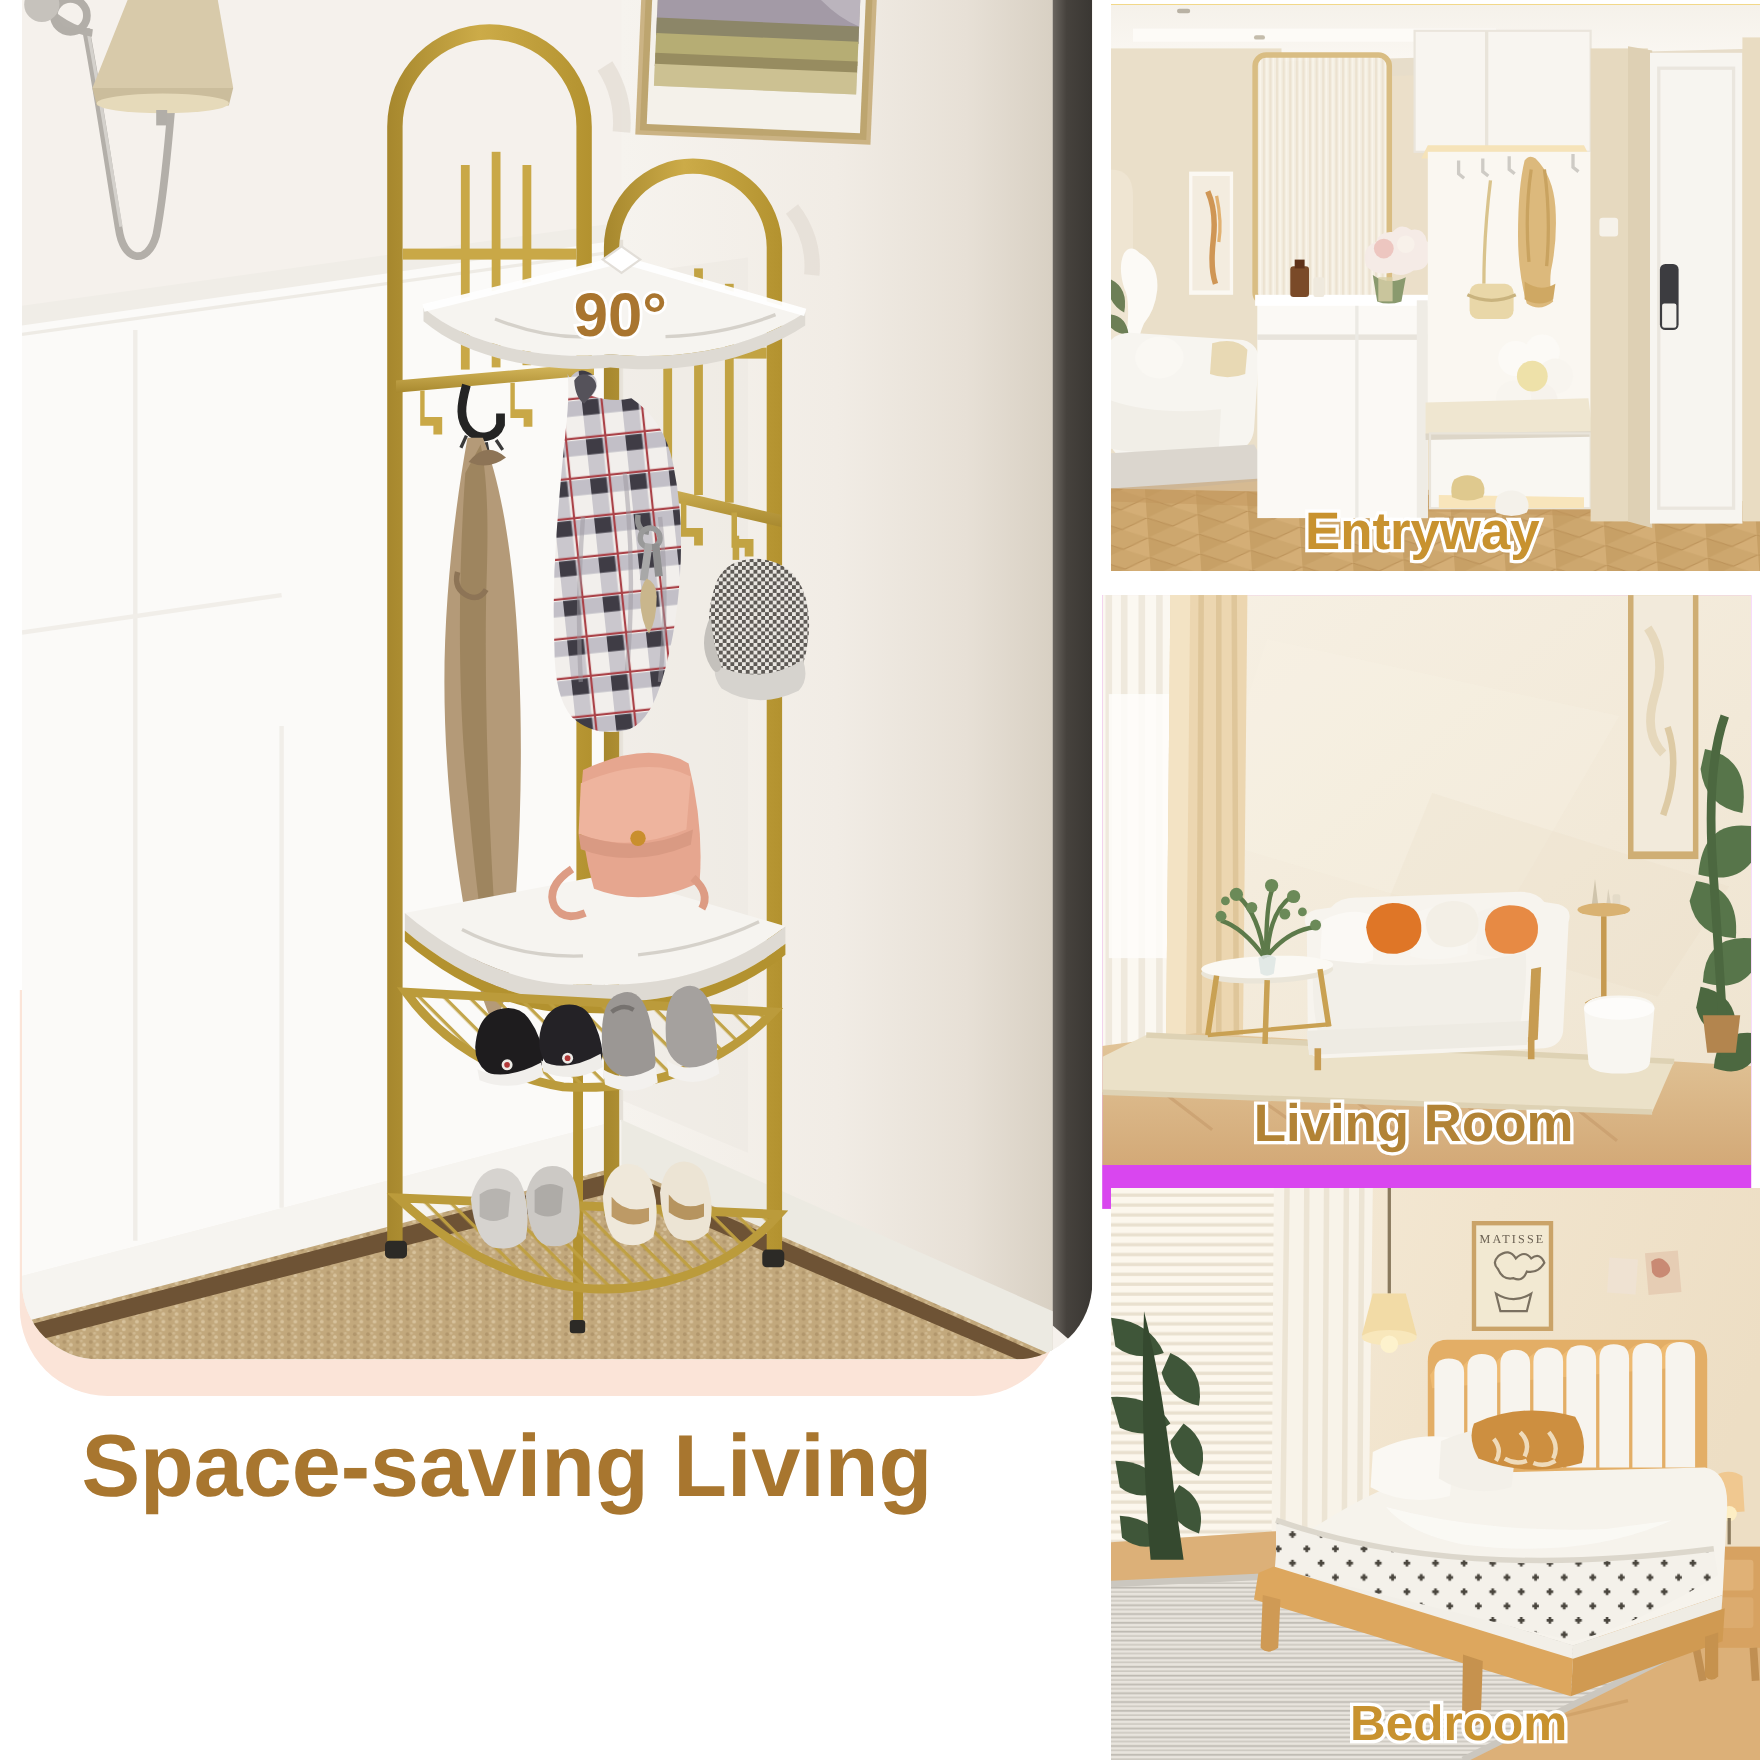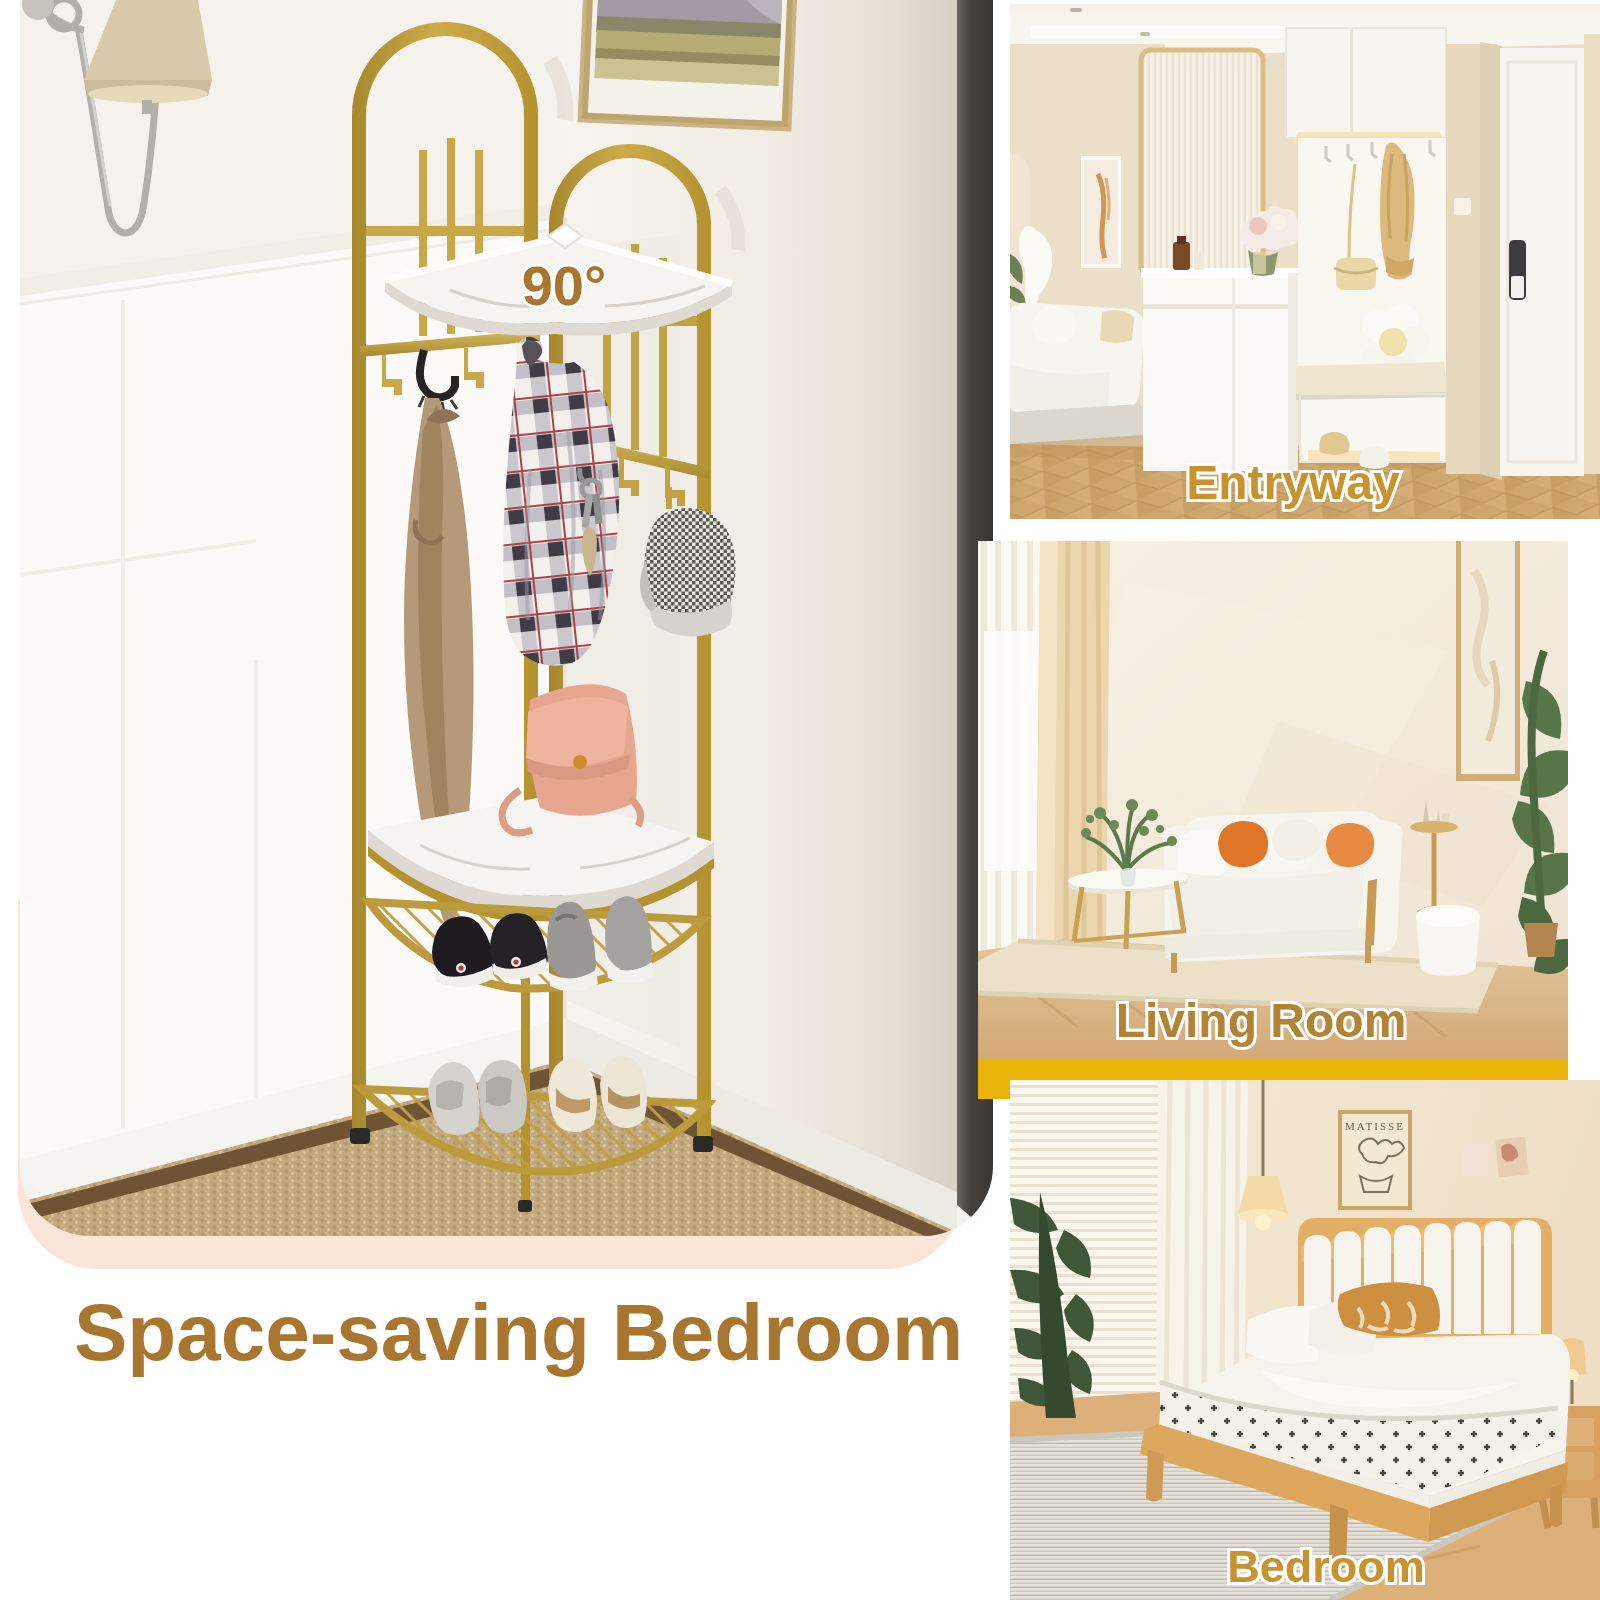--- a/index.html
+++ b/index.html
@@ -249,21 +249,21 @@
 
       <g>
         <path d="M528,1088 q4,-28 22,-30 q18,0 24,22 q6,22 0,44 q-12,12 -30,6 q-14,-6 -16,-42 Z" fill="#efe8da"></path>
         <path d="M536,1088 q12,16 34,10 l0,12 q-18,8 -34,-4 Z" fill="#bd9a66"></path>
         <path d="M580,1084 q4,-28 22,-28 q18,2 22,22 q6,22 0,42 q-12,12 -28,6 q-14,-6 -16,-42 Z" fill="#ece4d4"></path>
         <path d="M588,1086 q12,16 32,8 l0,12 q-16,8 -32,-4 Z" fill="#b6945f"></path>
       </g>
     </svg>
   </div>
 
-  <div class="abs" style="left:74px;top:1287px;width:900px;font-weight:bold;font-size:80px;letter-spacing:0px;color:#a8762f;">Space-saving Bedroom</div>
+  <div class="abs" style="left:74px;top:1287px;width:900px;font-weight:bold;font-size:80px;letter-spacing:0px;color:#a8762f;">Space-saving Living</div>
 
 
   <div class="abs" style="left:1010px;top:4px;width:590px;height:515px;overflow:hidden;background:#eab308;">
     <svg width="590" height="515" viewBox="0 0 590 515">
       <defs>
         <linearGradient id="e_ceil" x1="0" y1="0" x2="0" y2="1">
           <stop offset="0" stop-color="#f5f1ea"></stop>
             <stop offset="1" stop-color="#fbf8f3"></stop>
         </linearGradient>
         <pattern id="e_reed" width="6" height="10" patternUnits="userSpaceOnUse">
@@ -392,21 +392,21 @@
         <rect x="499" y="236" width="17" height="60" rx="5" fill="#3c3c40"></rect>
         <rect x="501" y="272" width="13" height="22" rx="2" fill="#f2f0ec"></rect>
       </g>
 
       <rect x="574" y="30" width="16" height="440" fill="#e9dcc2"></rect>
 
       <text x="283" y="495" font-family="Liberation Sans, sans-serif" font-size="48" font-weight="bold" fill="#c8922f" stroke="#ffffff" stroke-width="6" paint-order="stroke" text-anchor="middle">Entryway</text>
     </svg>
   </div>
 
-  <div class="abs" style="left:978px;top:541px;width:590px;height:558px;overflow:hidden;background:#eab308;">
+  <div class="abs" style="left:1002px;top:541px;width:590px;height:558px;overflow:hidden;background:#d946ef;">
     <svg width="590" height="518" viewBox="0 0 590 518">
       <defs>
         <linearGradient id="l_wall" x1="0" y1="0" x2="1" y2="1">
           <stop offset="0" stop-color="#f7f1e5"></stop>
             <stop offset="0.6" stop-color="#f2e9d8"></stop>
           <stop offset="1" stop-color="#eee3ce"></stop>
         </linearGradient>
         <linearGradient id="l_floor" x1="0" y1="0" x2="0" y2="1">
           <stop offset="0" stop-color="#e2c69a"></stop>
             <stop offset="1" stop-color="#d3a977"></stop>

